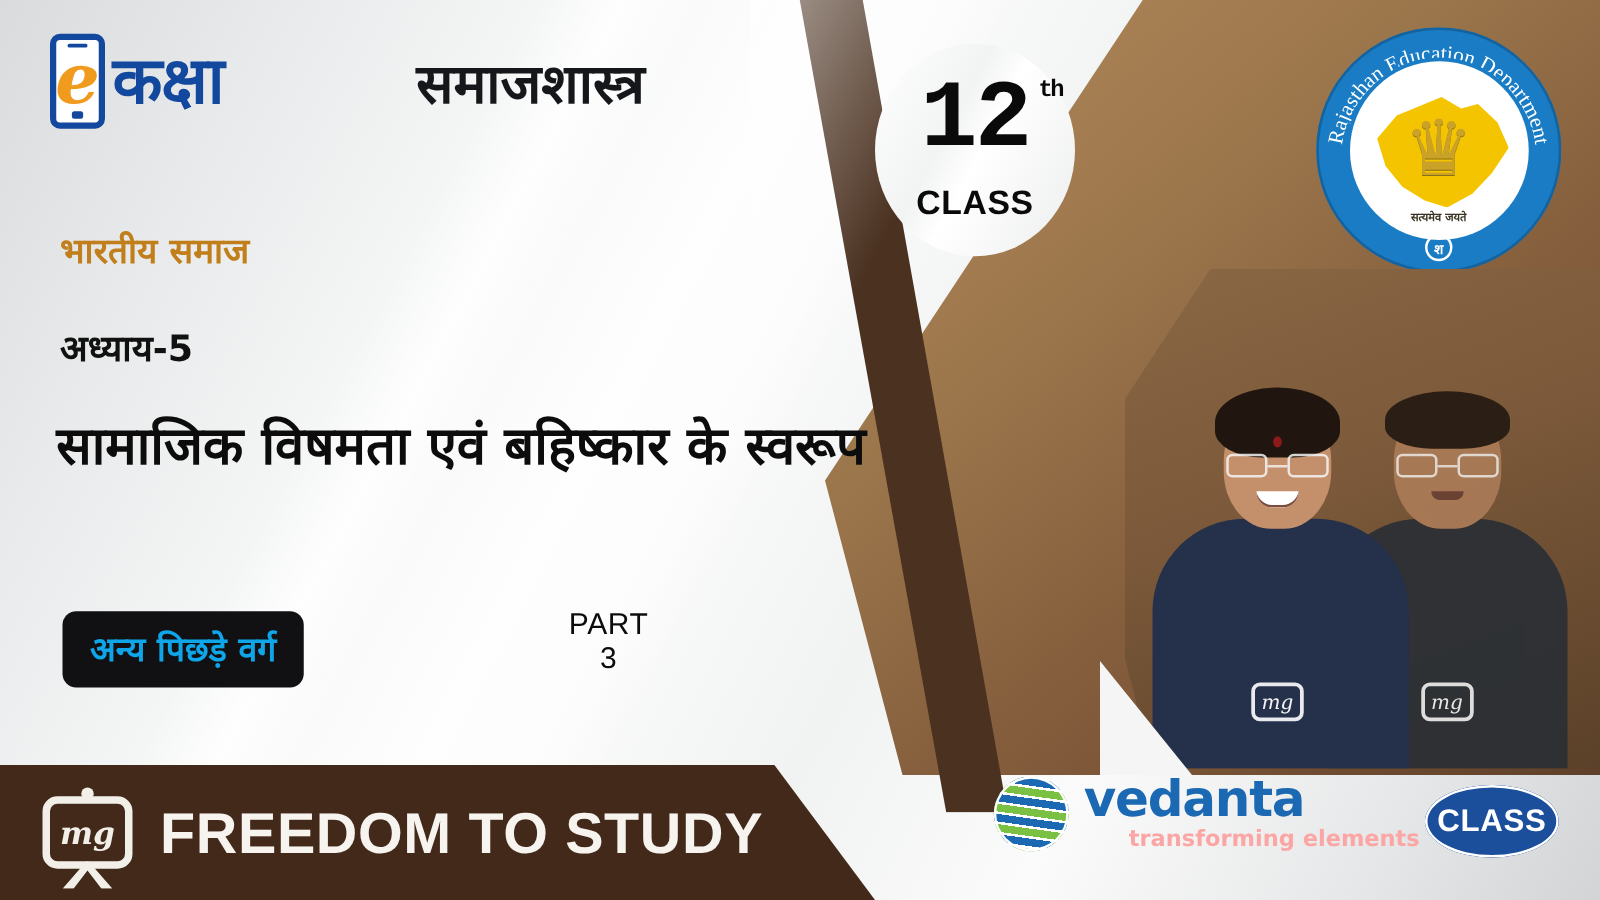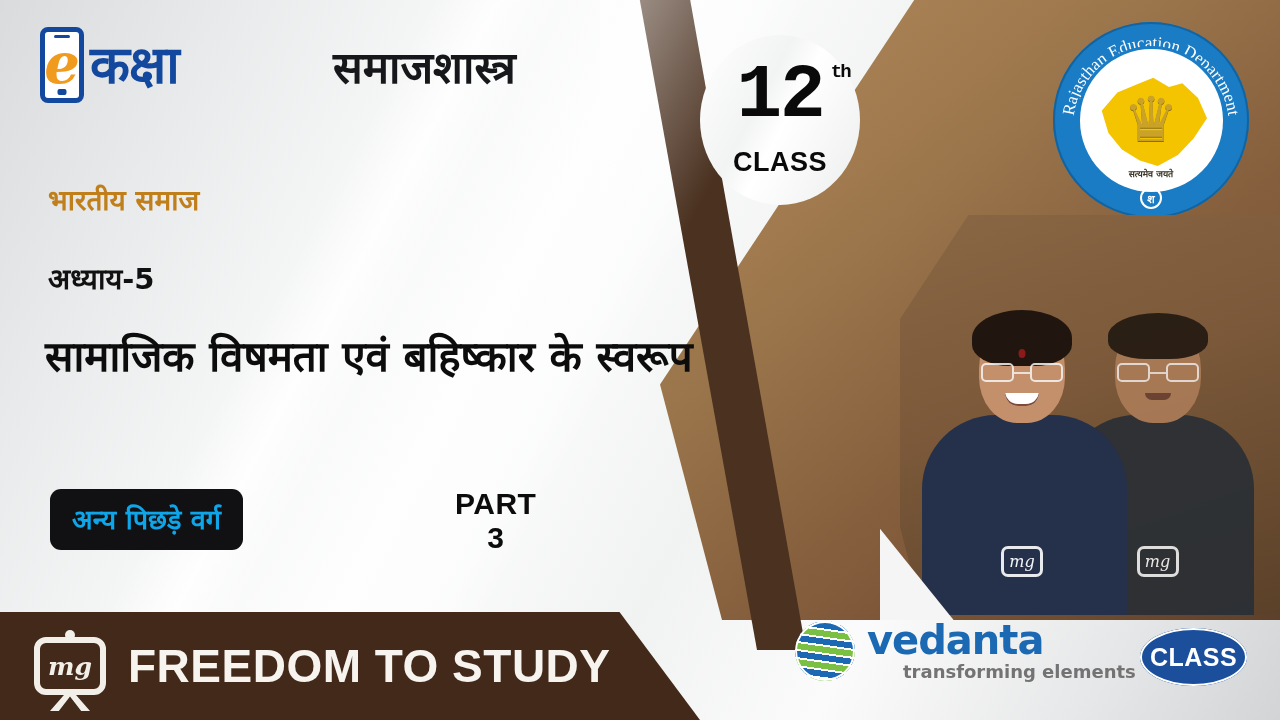--- a/index.html
+++ b/index.html
@@ -160,21 +160,21 @@
     line-height:1.28; color:#0c0c0c;
   }
   .subtopic {
     position:absolute; left:50px; top:489px;
     background:#111113; color:#0ea5e9; border-radius:11px;
     padding:11px 22px 13px 22px;
     font-family:"DejaVu Sans", sans-serif; font-weight:700; font-size:27px;
   }
   .part {
     position:absolute; left:455px; top:487px; text-align:center;
-    font-family:"Liberation Sans", sans-serif; font-weight:700; font-size:30px;
+    font-family:"Liberation Sans", sans-serif; font-weight:400; font-size:24px;
     line-height:1.12; color:#0c0c0c; letter-spacing:.5px;
   }
 
   
   .photo {
     position:absolute; left:900px; top:215px; width:380px; height:400px;
     clip-path:polygon(18% 0%, 100% 0%, 100% 100%, 6% 100%, 0% 78%, 0% 26%);
     overflow:hidden;
     background:linear-gradient(160deg,#8a6744 0%,#7a5839 45%,#5b4129 100%);
   }
@@ -269,21 +269,21 @@
     content:""; position:absolute; inset:0; border-radius:50%;
     box-shadow:0 0 0 2px #ffffff inset;
   }
   .v-text { line-height:1; }
   .v-name {
     font-family:"DejaVu Sans", sans-serif; font-weight:700; font-size:40px;
     color:#1b68b3; letter-spacing:-1px;
   }
   .v-tag {
     font-family:"DejaVu Sans", sans-serif; font-weight:700; font-size:18px;
-    color:#737373; margin-top:3px; margin-left:36px;
+    color:#fca5a5; margin-top:3px; margin-left:36px;
   }
   .cairn {
     position:absolute; left:1140px; top:628px; width:107px; height:58px;
     border-radius:50%; background:#1b4f9c;
     box-shadow:0 0 0 2px #fff inset, 0 0 0 4px #1b4f9c inset;
     display:flex; align-items:center; justify-content:center;
     font-family:"Liberation Sans", sans-serif; font-weight:700; font-size:25px;
     color:#fff; letter-spacing:.5px;
   }
 </style>

